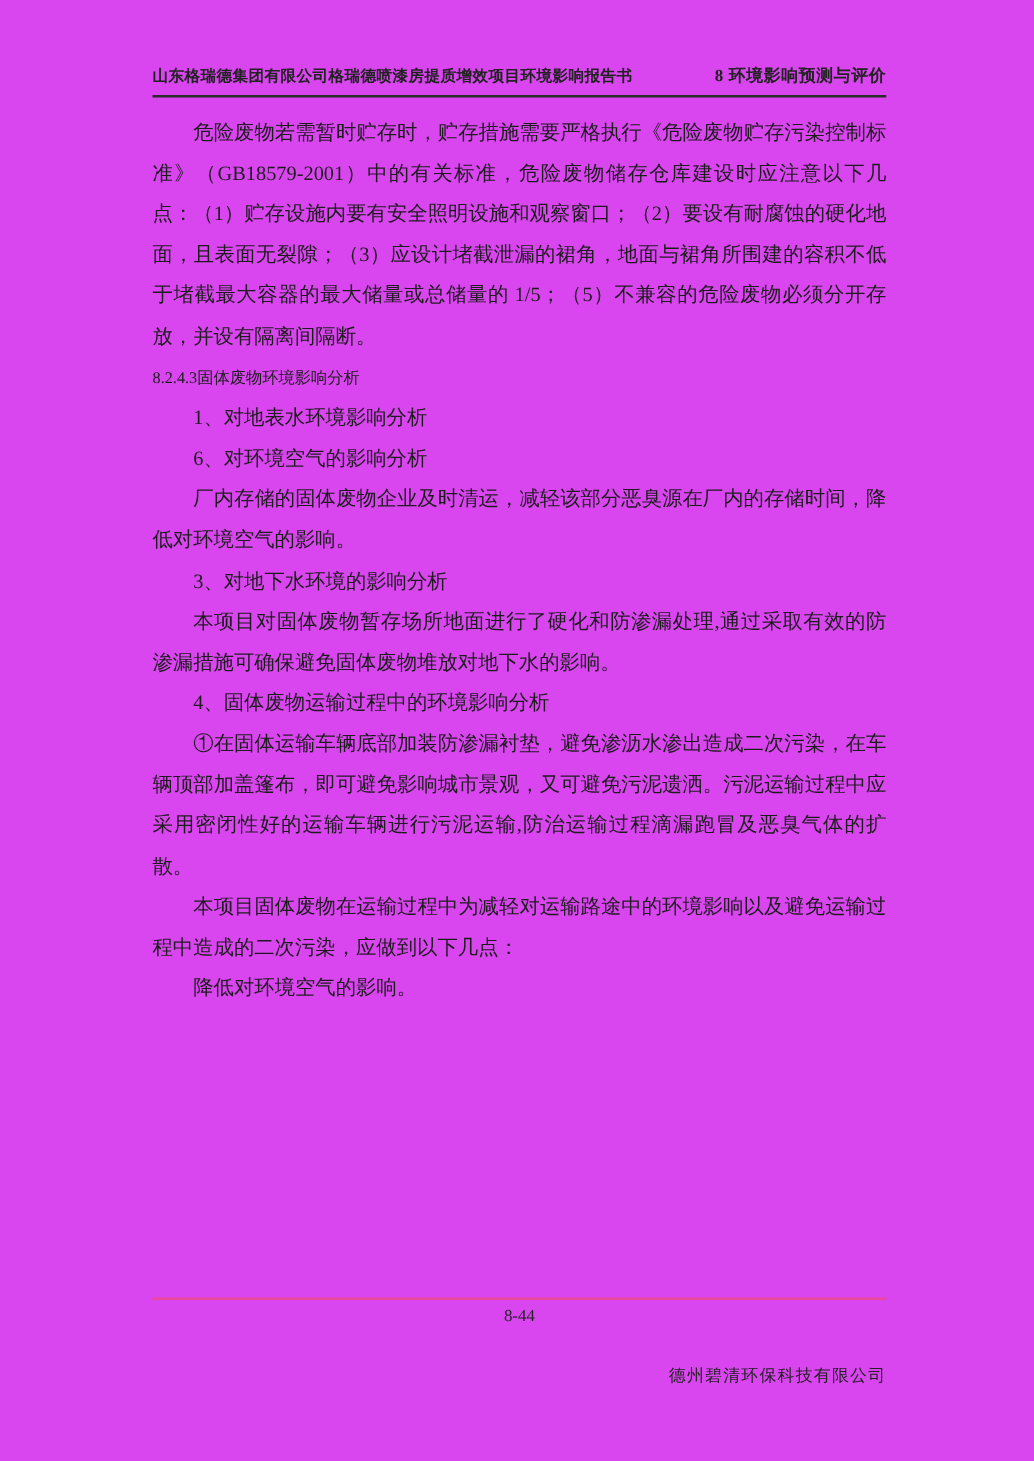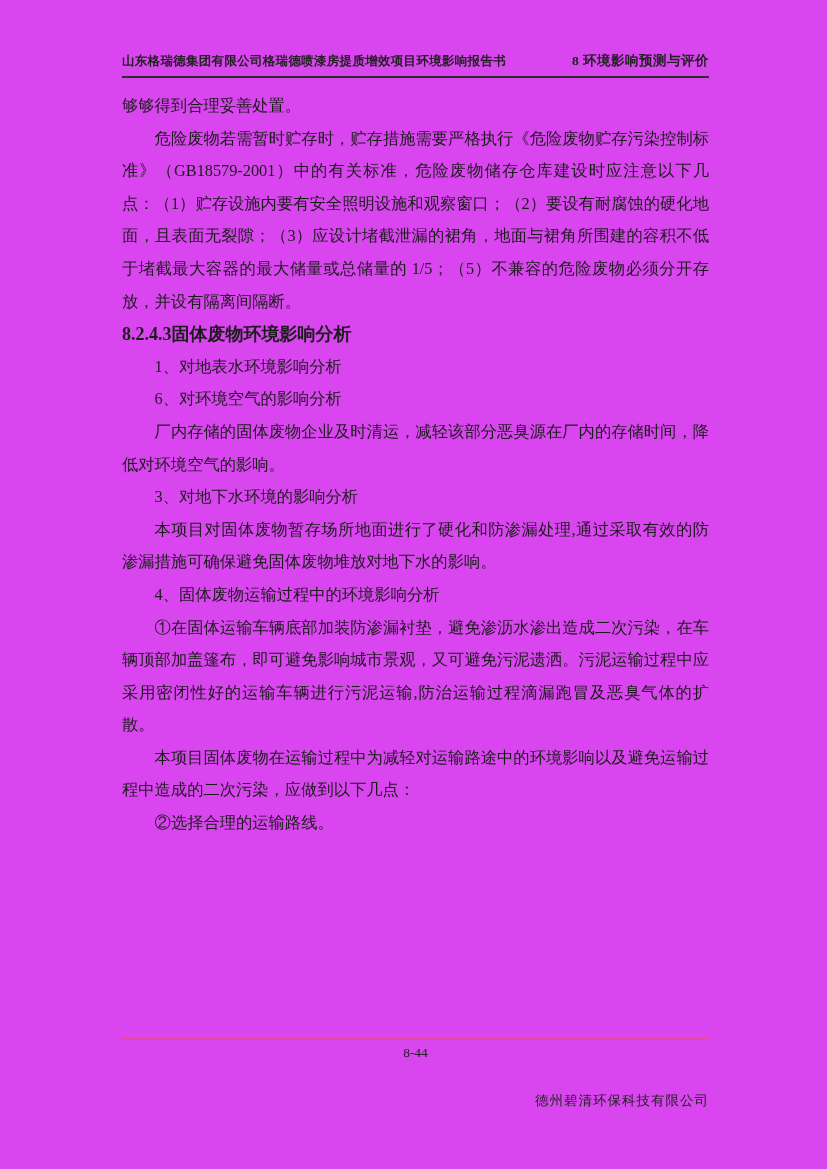--- a/index.html
+++ b/index.html
@@ -40,22 +40,22 @@
     font-size: 16.3px;
     line-height: 32.6px;
     text-align: justify;
     color: #1c1c1c;
   }
   .doc-body p { margin: 0; }
   .para-indent { text-indent: 2em; }
   .para-flush  { text-indent: 0; }
   .section-heading {
     text-indent: 0;
-    font-size: 18px;
-    font-weight: bold;
+    font-size: 13px;
+    font-weight: normal;
   }
   
   .page-footer {
     position: absolute;
     top: 1038px; left: 122px; width: 587px;
     border-top: 2px solid #ec4899;
     padding-top: 5px;
     height: 34px;
   }
   .page-footer .page-num {
@@ -75,32 +75,31 @@
 <body>
 
 <div class="page">
 
   <div class="page-header">
     <span class="hdr-left">山东格瑞德集团有限公司格瑞德喷漆房提质增效项目环境影响报告书</span>
     <span class="hdr-right">8 环境影响预测与评价</span>
   </div>
 
   <div class="doc-body">
-    <p class="para-flush">够够得到合理妥善处置。</p>
     <p class="para-indent">危险废物若需暂时贮存时，贮存措施需要严格执行《危险废物贮存污染控制标准》（GB18579-2001）中的有关标准，危险废物储存仓库建设时应注意以下几点：（1）贮存设施内要有安全照明设施和观察窗口；（2）要设有耐腐蚀的硬化地面，且表面无裂隙；（3）应设计堵截泄漏的裙角，地面与裙角所围建的容积不低于堵截最大容器的最大储量或总储量的 1/5；（5）不兼容的危险废物必须分开存放，并设有隔离间隔断。</p>
     <p class="section-heading">8.2.4.3固体废物环境影响分析</p>
     <p class="para-indent">1、对地表水环境影响分析</p>
     <p class="para-indent">6、对环境空气的影响分析</p>
     <p class="para-indent">厂内存储的固体废物企业及时清运，减轻该部分恶臭源在厂内的存储时间，降低对环境空气的影响。</p>
     <p class="para-indent">3、对地下水环境的影响分析</p>
     <p class="para-indent">本项目对固体废物暂存场所地面进行了硬化和防渗漏处理,通过采取有效的防渗漏措施可确保避免固体废物堆放对地下水的影响。</p>
     <p class="para-indent">4、固体废物运输过程中的环境影响分析</p>
     <p class="para-indent">①在固体运输车辆底部加装防渗漏衬垫，避免渗沥水渗出造成二次污染，在车辆顶部加盖篷布，即可避免影响城市景观，又可避免污泥遗洒。污泥运输过程中应采用密闭性好的运输车辆进行污泥运输,防治运输过程滴漏跑冒及恶臭气体的扩散。</p>
     <p class="para-indent">本项目固体废物在运输过程中为减轻对运输路途中的环境影响以及避免运输过程中造成的二次污染，应做到以下几点：</p>
-    <p class="para-indent">②选择合理的运输路线。</p>
+    <p class="para-indent">降低对环境空气的影响。</p>
   </div>
 
   <div class="page-footer">
     <span class="page-num">8-44</span>
     <span class="company">德州碧清环保科技有限公司</span>
   </div>
 
 </div>
 
 </body></html>

